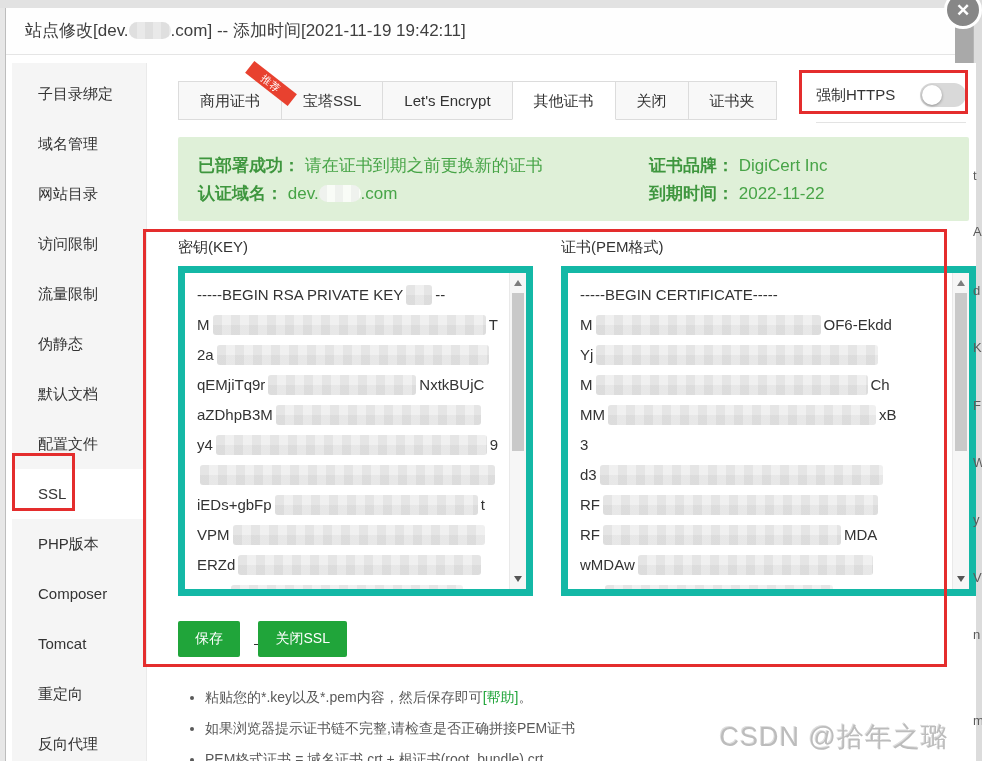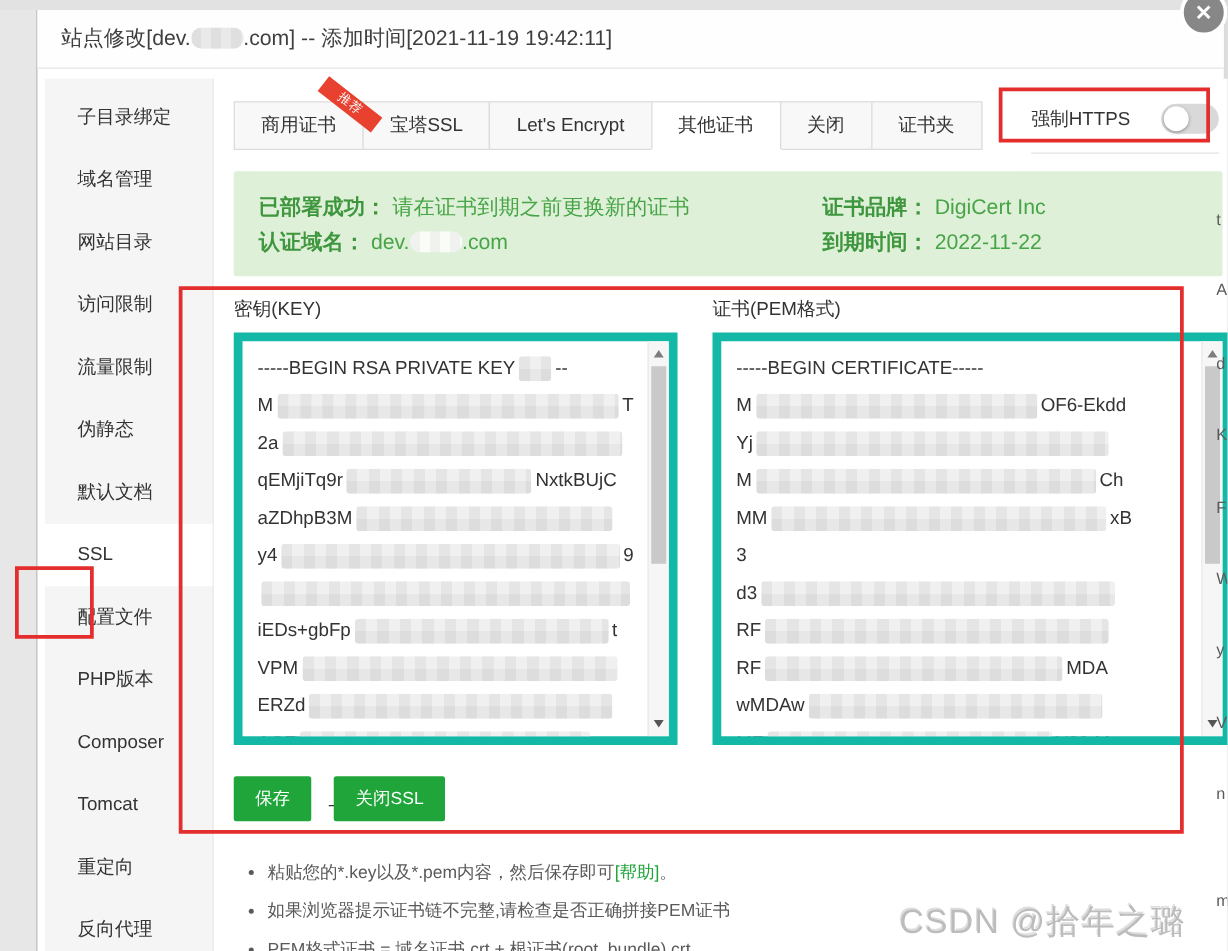--- a/index.html
+++ b/index.html
@@ -6,35 +6,35 @@
   html,body { width:982px; height:761px; overflow:hidden; }
   body { position:relative; background:#e7e7e7; font-family:"Liberation Sans", sans-serif; color:#333; }
 
   
   .bg-top { position:absolute; left:0; top:0; width:982px; height:8px; background:#e2e2e2; }
   .bg-right { position:absolute; right:0; top:0; width:27px; height:761px; background:#a9a9a9; }
   .bg-right-inner { position:absolute; right:0; top:0; width:9px; height:761px; background:#dcdcdc; border-left:1px solid #b5b5b5; }
   .edge-frag { position:absolute; left:973px; width:9px; overflow:hidden; font-size:13px; color:#5a5a5a; z-index:1; }
 
   
-  .dialog { position:absolute; left:6px; top:8px; width:949px; height:753px; background:#fff; box-shadow:-1px 0 0 #bdbdbd;margin-left:24px; }
+  .dialog { position:absolute; left:6px; top:8px; width:949px; height:753px; background:#fff; box-shadow:-1px 0 0 #bdbdbd; }
   .titlebar { height:47px; line-height:46px; padding-left:19px; font-size:17px; color:#3f3f3f; border-bottom:1px solid #e5e5e5; background:#fefefe; white-space:nowrap; }
   .censor { display:inline-block; width:42px; height:17px; background:#e9e9e9; border-radius:9px; vertical-align:-3px;
             background-image:repeating-linear-gradient(90deg, rgba(0,0,0,.045) 0 8px, rgba(0,0,0,0) 8px 16px); }
   .close-btn { position:absolute; left:944px; top:-9px; width:38px; height:38px; background:#878787; border:3px solid #fff;
                border-radius:50%; color:#fff; font-size:17px; font-weight:bold; display:flex; align-items:center;
                justify-content:center; z-index:70; cursor:pointer; }
 
   
   .sidebar { position:absolute; left:6px; top:55px; width:135px; bottom:0; background:#f5f5f5; border-right:1px solid #eaeaea; padding-top:6px; z-index:2; }
   .side-item { height:50px; line-height:50px; padding-left:26px; font-size:15px; color:#333; cursor:pointer; }
   .side-item.active { background:#fff; }
 
   
-  .main { position:absolute; left:141px; top:55px; width:814px; bottom:0; background:#fff; padding:18px 0 0 16px; }
+  .main { position:absolute; left:156px; top:55px; width:814px; bottom:0; background:#fff; padding:18px 0 0 16px; }
 
   .tabs { display:flex; }
   .tab { position:relative; border:1px solid #dcdcdc; background:#f8f8f8; height:39px; line-height:37px; padding:0 21px;
          font-size:15px; color:#333; cursor:pointer; margin-left:-1px; white-space:nowrap; }
   .tab:first-child { margin-left:0; }
   .tab.active { background:#fff; border-bottom-color:#fff; z-index:2; }
   .ribbon { position:absolute; top:-6px; right:-17px; width:54px; height:15px; background:#e8412f; transform:rotate(38deg);
             color:#fff; font-size:10px; text-align:center; line-height:15px; letter-spacing:1px; z-index:3; }
 
   .https-wrap { position:absolute; top:20px; right:10px; width:150px; display:flex; align-items:center;
@@ -107,22 +107,22 @@
   </div>
 
   <div class="sidebar">
     <div class="side-item">子目录绑定</div>
     <div class="side-item">域名管理</div>
     <div class="side-item">网站目录</div>
     <div class="side-item">访问限制</div>
     <div class="side-item">流量限制</div>
     <div class="side-item">伪静态</div>
     <div class="side-item">默认文档</div>
+    <div class="side-item">配置文件</div>
     <div class="side-item active">SSL</div>
-    <div class="side-item">配置文件</div>
     <div class="side-item">PHP版本</div>
     <div class="side-item">Composer</div>
     <div class="side-item">Tomcat</div>
     <div class="side-item">重定向</div>
     <div class="side-item">反向代理</div>
   </div>
 
   <div class="main">
 
     <div class="tabs">

